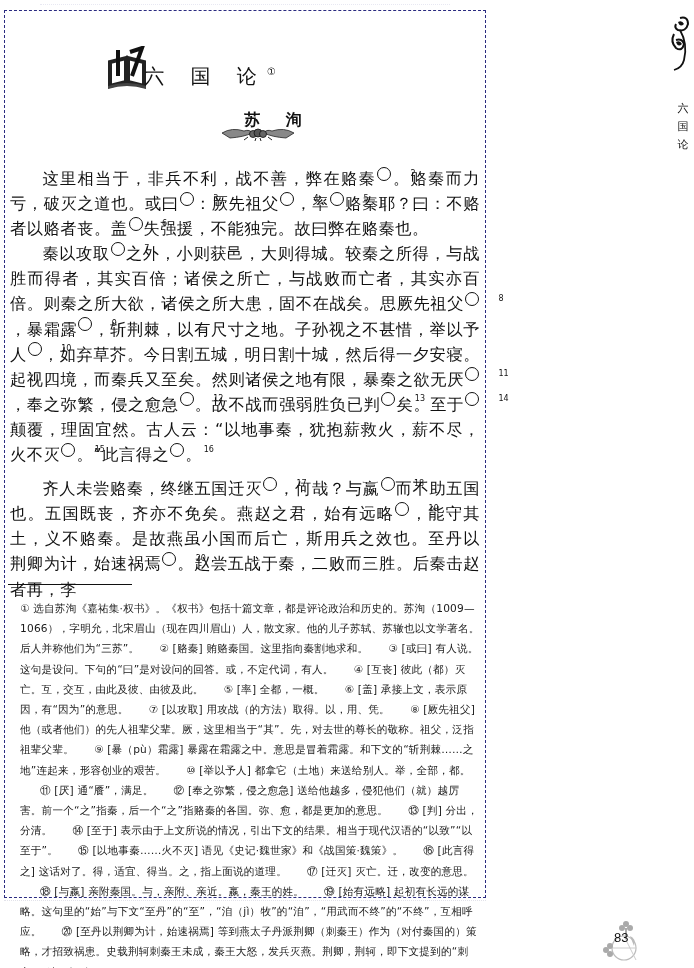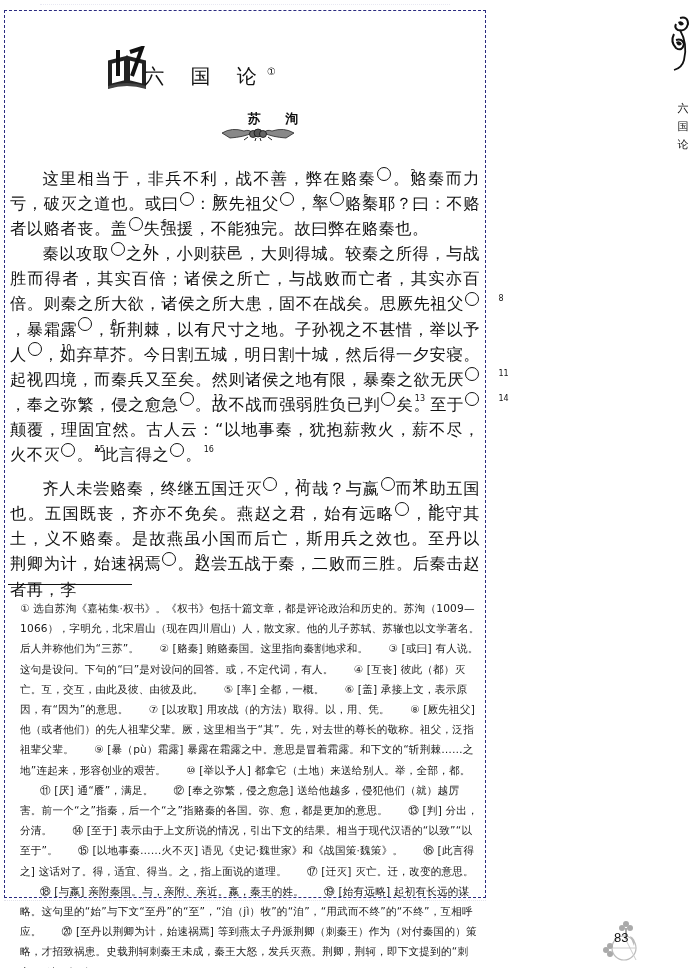--- a/index.html
+++ b/index.html
@@ -11,21 +11,21 @@
   .frame-top-fade { position: absolute; left: 40px; top: 4px; width: 410px; height: 6px;
                     border-top: 1px dotted #e8e8f2; }
   .frame-bottom-dots { position: absolute; left: 4px; top: 900px; width: 482px; height: 4px;
                        border-top: 1px dotted #e2e2ea; }
 
   .logo { position: absolute; left: 106px; top: 46px; width: 42px; height: 44px; }
   .title { position: absolute; left: 0; top: 63px; width: 420px; text-align: center;
            font-family: "DejaVu Sans", sans-serif; font-size: 20px; letter-spacing: 10px; box-sizing: border-box; }
   .title sup { font-size: 10px; letter-spacing: 0; vertical-align: super; }
   .author { position: absolute; left: 238px; top: 110px; width: 80px; text-align: center;
-            font-size: 13px; font-weight: bold; letter-spacing: 10px; }
+            font-size: 16px; font-weight: bold; letter-spacing: 10px; }
   .author-ornament { position: absolute; left: 222px; top: 125px; width: 72px; height: 16px; }
 
   .body-text { position: absolute; left: 10px; top: 166px; width: 470px;
                font-family: "DejaVu Sans", sans-serif; font-size: 16.2px; line-height: 25.1px;
                letter-spacing: 0.6px; text-align: justify; }
   .body-text p { margin: 0; text-indent: 2em; }
   .body-text p.p-gap { margin-top: 9px; }
   .fn { font-size: 10px; vertical-align: super; line-height: 0; border: 1px solid #111; border-radius: 50%;
         display: inline-block; width: 12px; height: 12px; text-align: center; line-height: 12px;
         letter-spacing: 0; font-size: 8px; margin: 0 1px; position: relative; top: -2px; }

